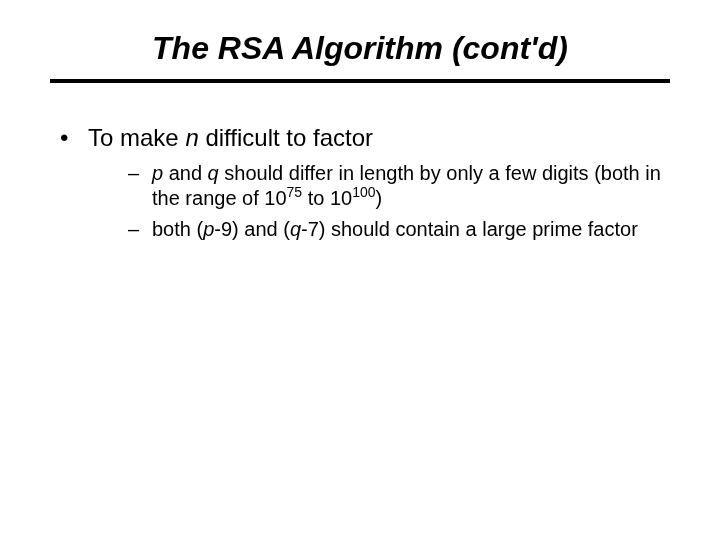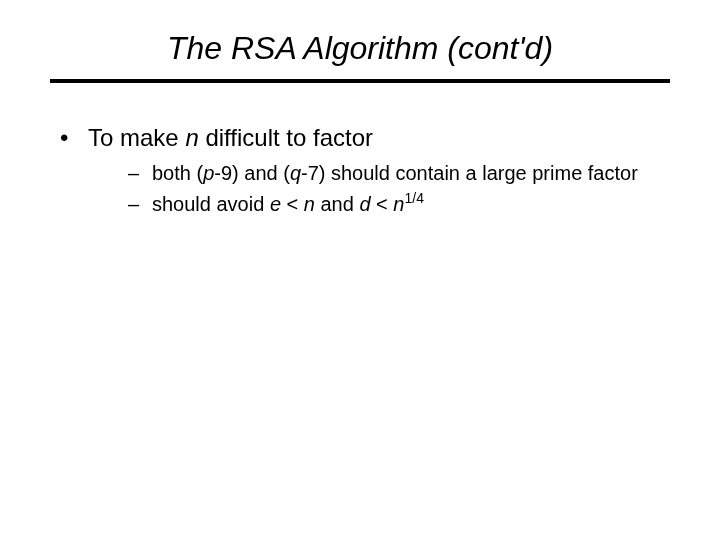--- a/index.html
+++ b/index.html
@@ -6,21 +6,21 @@
     body {
       width: 720px;
       height: 540px;
       background: #fff;
       font-family: Arial, Helvetica, sans-serif;
       color: #000;
       padding: 30px 50px;
     }
     .title {
       font-size: 32px;
-      font-weight: normal;
+      font-weight: bold;
       font-style: italic;
       text-align: center;
       margin-bottom: 12px;
     }
     .rule {
       border: none;
       border-top: 4px solid #000;
       margin-bottom: 40px;
     }
     .b1 { list-style: none; margin-left: 10px; }
@@ -36,20 +36,20 @@
 <body>
 
 <h1 class="title">The RSA Algorithm (cont'd)</h1>
 <hr class="rule">
 
 <ul class="b1">
   <li>
     <span>To make </span><span class="it">n</span><span> difficult to factor</span>
     <ul class="b2">
       <li>
-        <span>both (</span><span class="it">p</span><span>-9) and (</span><span class="it">q</span><span>-7) should contain a large prime factor</span>
+        <span class="it">p</span><span> and </span><span class="it">q</span><span> should differ in length by only a few digits (both in the range of 10</span><sup>75</sup><span> to 10</span><sup>100</sup><span>)</span>
       </li>
       <li>
-        <span>should avoid </span><span class="it">e</span><span> &lt; </span><span class="it">n</span><span> and </span><span class="it">d</span><span> &lt; </span><span class="it">n</span><sup>1/4</sup>
+        <span>both (</span><span class="it">p</span><span>-9) and (</span><span class="it">q</span><span>-7) should contain a large prime factor</span>
       </li>
     </ul>
   </li>
 </ul>
 
 </body></html>

